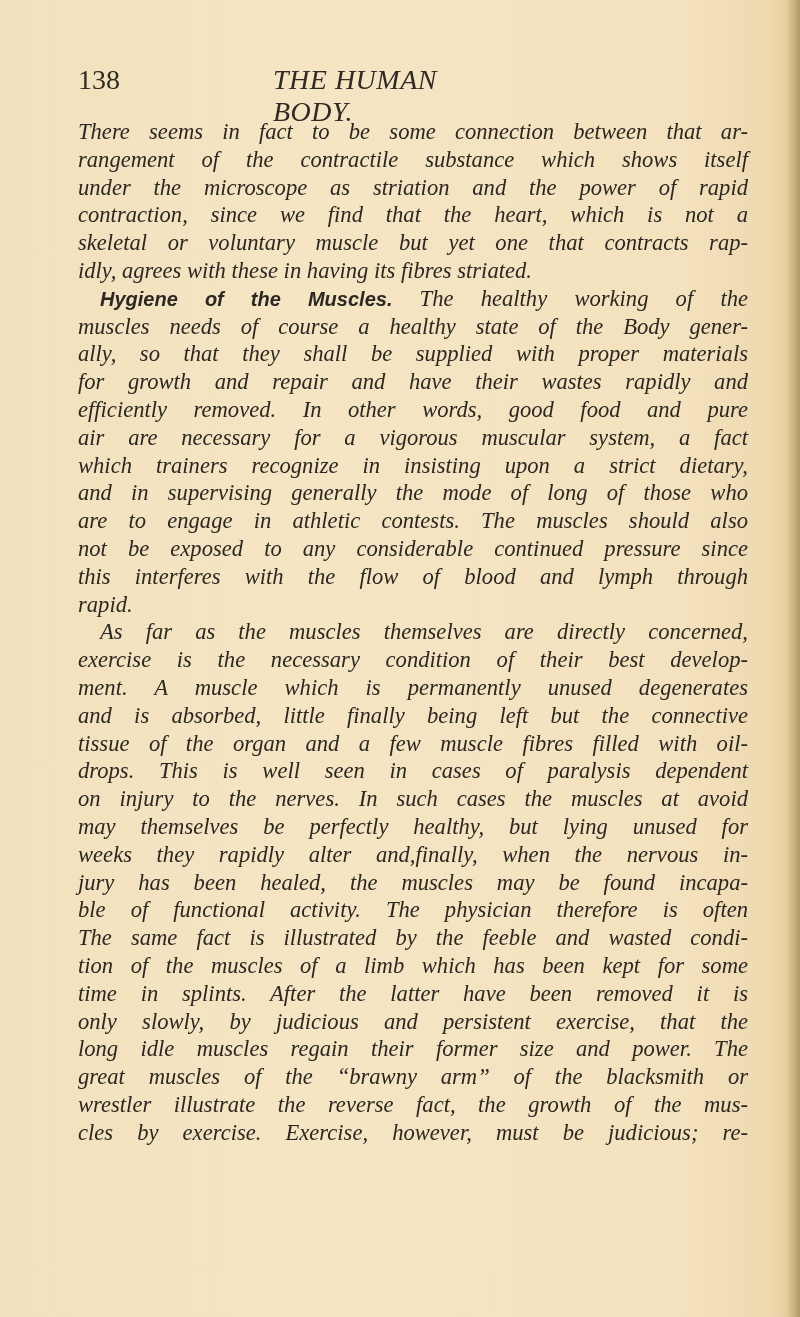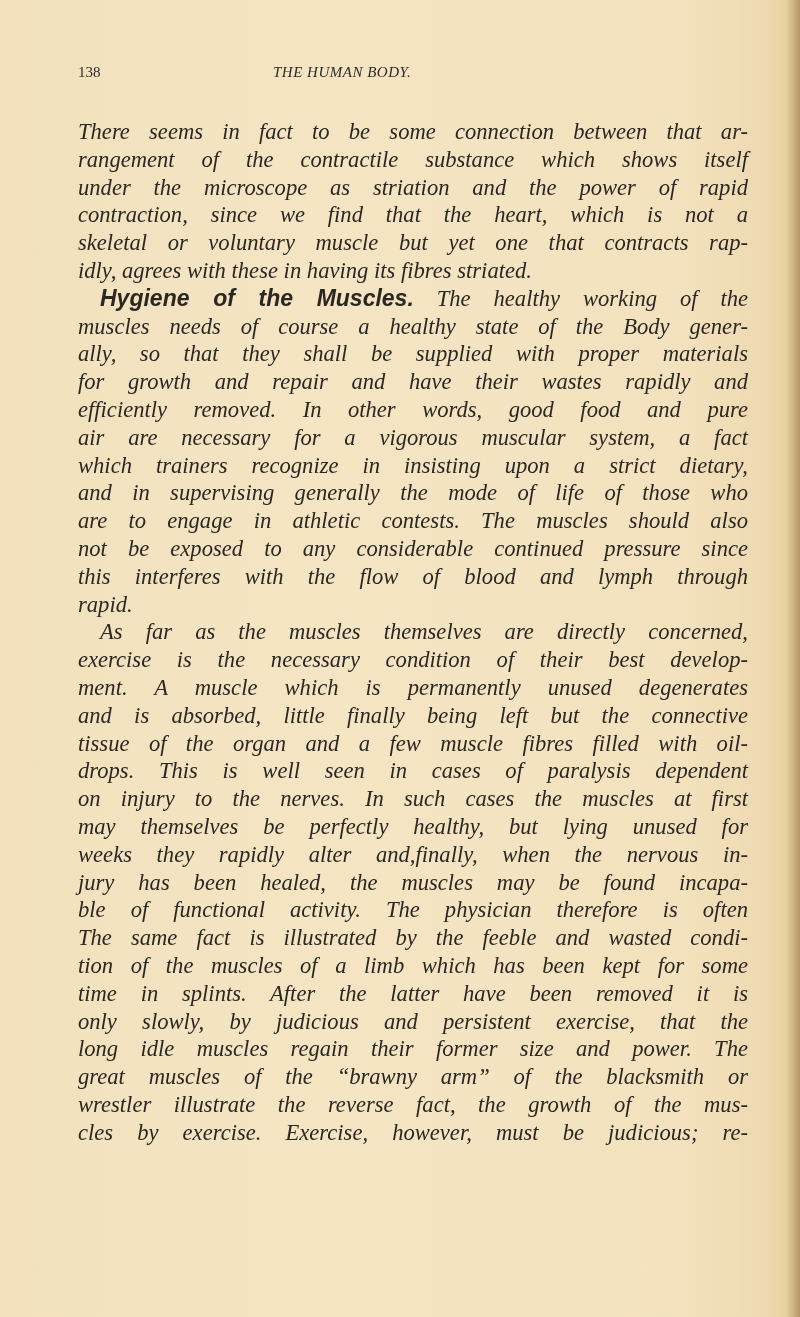--- a/index.html
+++ b/index.html
@@ -12,33 +12,33 @@
     position: absolute; left: 0; top: 0; width: 800px; height: 1317px;
     background: linear-gradient(90deg, #f3e1bd 0%, #f5e5c3 40%, #f4e2be 85%, #eed9b0 96%, #e2c994 100%);
   }
   .edge {
     position: absolute; right: 0; top: 0; width: 14px; height: 1317px;
     background: linear-gradient(90deg, rgba(0,0,0,0) 0%, rgba(120,90,40,0.25) 60%, rgba(90,60,20,0.35) 100%);
   }
   .running-head {
     position: absolute; top: 64px; left: 78px; width: 430px;
     font-family: "Liberation Serif", "DejaVu Serif", serif;
-    font-size: 15px; color: #2e2a24; height: 26px;
+    font-size: 28px; color: #2e2a24; height: 26px;
   }
   .page-num { position: absolute; left: 0; top: 0; }
   .head-title { position: absolute; left: 195px; top: 0; font-style: italic; letter-spacing: 0.5px; }
   .body-text {
     position: absolute; top: 118px; left: 78px; width: 670px;
     font-family: "Liberation Serif", "DejaVu Serif", serif;
     font-size: 22.6px; line-height: 27.8px; color: #2b2722;
   }
   .line { white-space: nowrap; text-align: justify; text-align-last: justify; display: block; height: 27.8px; font-style: italic; }
   .line.last { text-align-last: left; }
   .indent { padding-left: 22px; }
-  .sidehead { font-family: "Liberation Sans", "DejaVu Sans", sans-serif; font-weight: bold; font-size: 23px; }
+  .sidehead { font-family: "Liberation Sans", "DejaVu Sans", sans-serif; font-weight: bold; font-size: 20px; }
 </style>
 </head>
 <body>
 
 <div class="page">
   <div class="running-head">
     <span class="page-num">138</span>
     <span class="head-title">THE HUMAN BODY.</span>
   </div>
 
@@ -49,32 +49,32 @@
     <span class="line">contraction, since we find that the heart, which is not a</span>
     <span class="line">skeletal or voluntary muscle but yet one that contracts rap-</span>
     <span class="line last">idly, agrees with these in having its fibres striated.</span>
     <span class="line indent"><span class="sidehead">Hygiene of the Muscles.</span><span> The healthy working of the</span></span>
     <span class="line">muscles needs of course a healthy state of the Body gener-</span>
     <span class="line">ally, so that they shall be supplied with proper materials</span>
     <span class="line">for growth and repair and have their wastes rapidly and</span>
     <span class="line">efficiently removed. In other words, good food and pure</span>
     <span class="line">air are necessary for a vigorous muscular system, a fact</span>
     <span class="line">which trainers recognize in insisting upon a strict dietary,</span>
-    <span class="line">and in supervising generally the mode of life of those who</span>
+    <span class="line">and in supervising generally the mode of long of those who</span>
     <span class="line">are to engage in athletic contests. The muscles should also</span>
     <span class="line">not be exposed to any considerable continued pressure since</span>
     <span class="line">this interferes with the flow of blood and lymph through</span>
     <span class="line last">rapid.</span>
     <span class="line indent">As far as the muscles themselves are directly concerned,</span>
     <span class="line">exercise is the necessary condition of their best develop-</span>
     <span class="line">ment. A muscle which is permanently unused degenerates</span>
     <span class="line">and is absorbed, little finally being left but the connective</span>
     <span class="line">tissue of the organ and a few muscle fibres filled with oil-</span>
     <span class="line">drops. This is well seen in cases of paralysis dependent</span>
-    <span class="line">on injury to the nerves. In such cases the muscles at first</span>
+    <span class="line">on injury to the nerves. In such cases the muscles at avoid</span>
     <span class="line">may themselves be perfectly healthy, but lying unused for</span>
     <span class="line">weeks they rapidly alter and,finally, when the nervous in-</span>
     <span class="line">jury has been healed, the muscles may be found incapa-</span>
     <span class="line">ble of functional activity. The physician therefore is often</span>
     <span class="line">The same fact is illustrated by the feeble and wasted condi-</span>
     <span class="line">tion of the muscles of a limb which has been kept for some</span>
     <span class="line">time in splints. After the latter have been removed it is</span>
     <span class="line">only slowly, by judicious and persistent exercise, that the</span>
     <span class="line">long idle muscles regain their former size and power. The</span>
     <span class="line">great muscles of the “brawny arm” of the blacksmith or</span>

